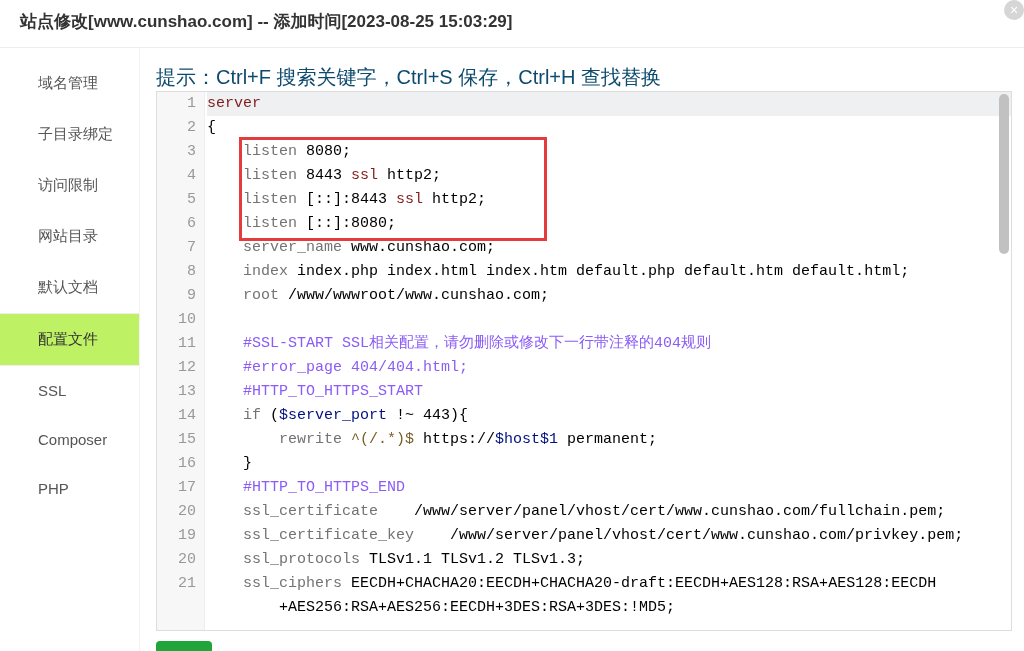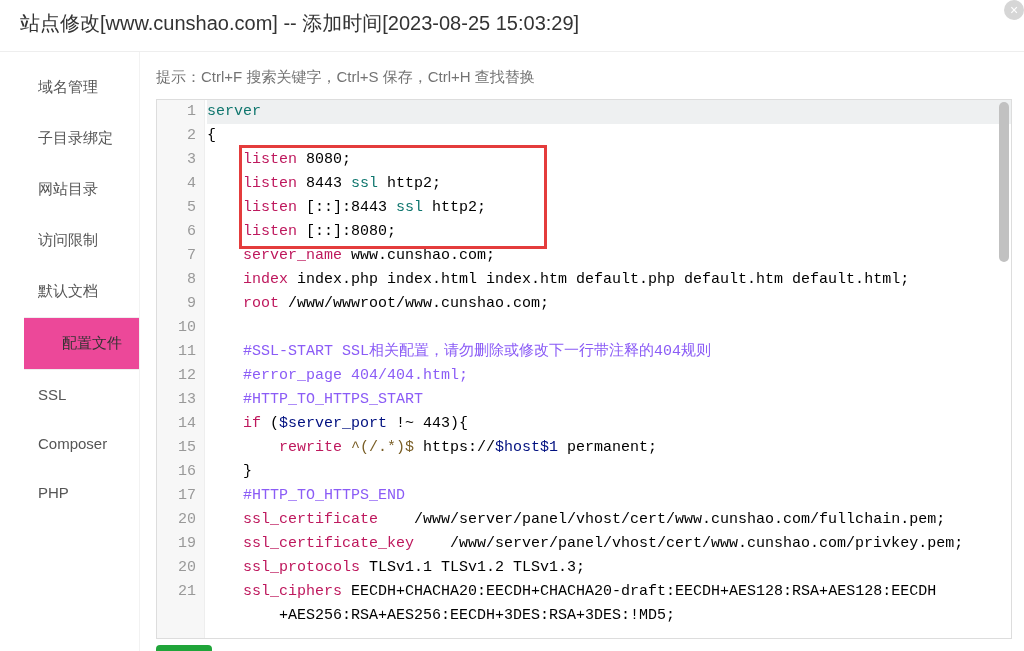--- a/index.html
+++ b/index.html
@@ -11,22 +11,22 @@
   .container {
     width: 1024px;
     height: 651px;
     position: relative;
     background: #fff;
     overflow: hidden;
   }
   .title-bar {
     padding: 10px 20px 14px 20px;
     color: #333;
-    font-size: 20px;
-    font-weight: 400;
+    font-size: 17px;
+    font-weight: 700;
     border-bottom: 1px solid #eee;
   }
   .main-area {
     display: flex;
     height: calc(100% - 48px);
   }
   .sidebar {
     width: 140px;
     background: #fff;
     height: 100%;
@@ -34,37 +34,35 @@
     border-right: 1px solid #f2f2f2;
   }
   .sidebar-item {
     padding: 16px 20px 16px 38px;
     color: #555;
     font-size: 15px;
     cursor: pointer;
     white-space: nowrap;
   }
   .sidebar-item.active {
-    background: #ec4899;
+    background: #bef264;
     color: #333;
     font-weight: 500;
     border-top: 1px solid #eee;
     border-bottom: 1px solid #eee;
-    margin-left: 24px;
   }
   .content {
     flex: 1;
     padding: 16px 12px 0 16px;
     position: relative;
     overflow: hidden;
   }
   .hint {
-    color: #737373;
-    font-size: 15px;
-    margin-bottom: 12px;
+    color: #0c4a6e;
+    font-size: 20px;
   }
   .editor-wrap {
     position: relative;
     border: 1px solid #ddd;
     height: 540px;
     overflow: hidden;
   }
   .editor {
     display: flex;
     font-family: Consolas, "Courier New", monospace;
@@ -83,22 +81,22 @@
   }
   .gutter div { height: 24px; }
   .code-area {
     flex: 1;
     position: relative;
     white-space: pre;
     padding-left: 2px;
   }
   .code-line { height: 24px; }
   .line-active { background: #eef0f1; }
-  .kw { color: #0f766e; }
-  .dir { color: #be185d; }
+  .kw { color: #7f1d1d; }
+  .dir { color: #737373; }
   .cmt { color: #8b5cf6; }
   .fn  { color: #795e26; }
   .var { color: #001080; }
   .highlight-box {
     position: absolute;
     border: 3px solid #e43c3c;
     pointer-events: none;
     z-index: 5;
     left: 82px;
     top: 45px;
@@ -147,22 +145,22 @@
 </head>
 <body>
 
 <div class="container">
   <div class="close-circle">×</div>
   <div class="title-bar">站点修改[www.cunshao.com] -- 添加时间[2023-08-25 15:03:29]</div>
   <div class="main-area">
     <div class="sidebar" id="sidebar">
         <div class="sidebar-item">域名管理</div>
         <div class="sidebar-item">子目录绑定</div>
+        <div class="sidebar-item">访问限制</div>
         <div class="sidebar-item">网站目录</div>
-        <div class="sidebar-item">访问限制</div>
         <div class="sidebar-item">默认文档</div>
         <div class="sidebar-item active">配置文件</div>
         <div class="sidebar-item">SSL</div>
         <div class="sidebar-item">Composer</div>
         <div class="sidebar-item">PHP</div>
       </div>
     <div class="content">
       <div class="hint">提示：Ctrl+F 搜索关键字，Ctrl+S 保存，Ctrl+H 查找替换</div>
       <div class="editor-wrap">
         <div class="editor">

